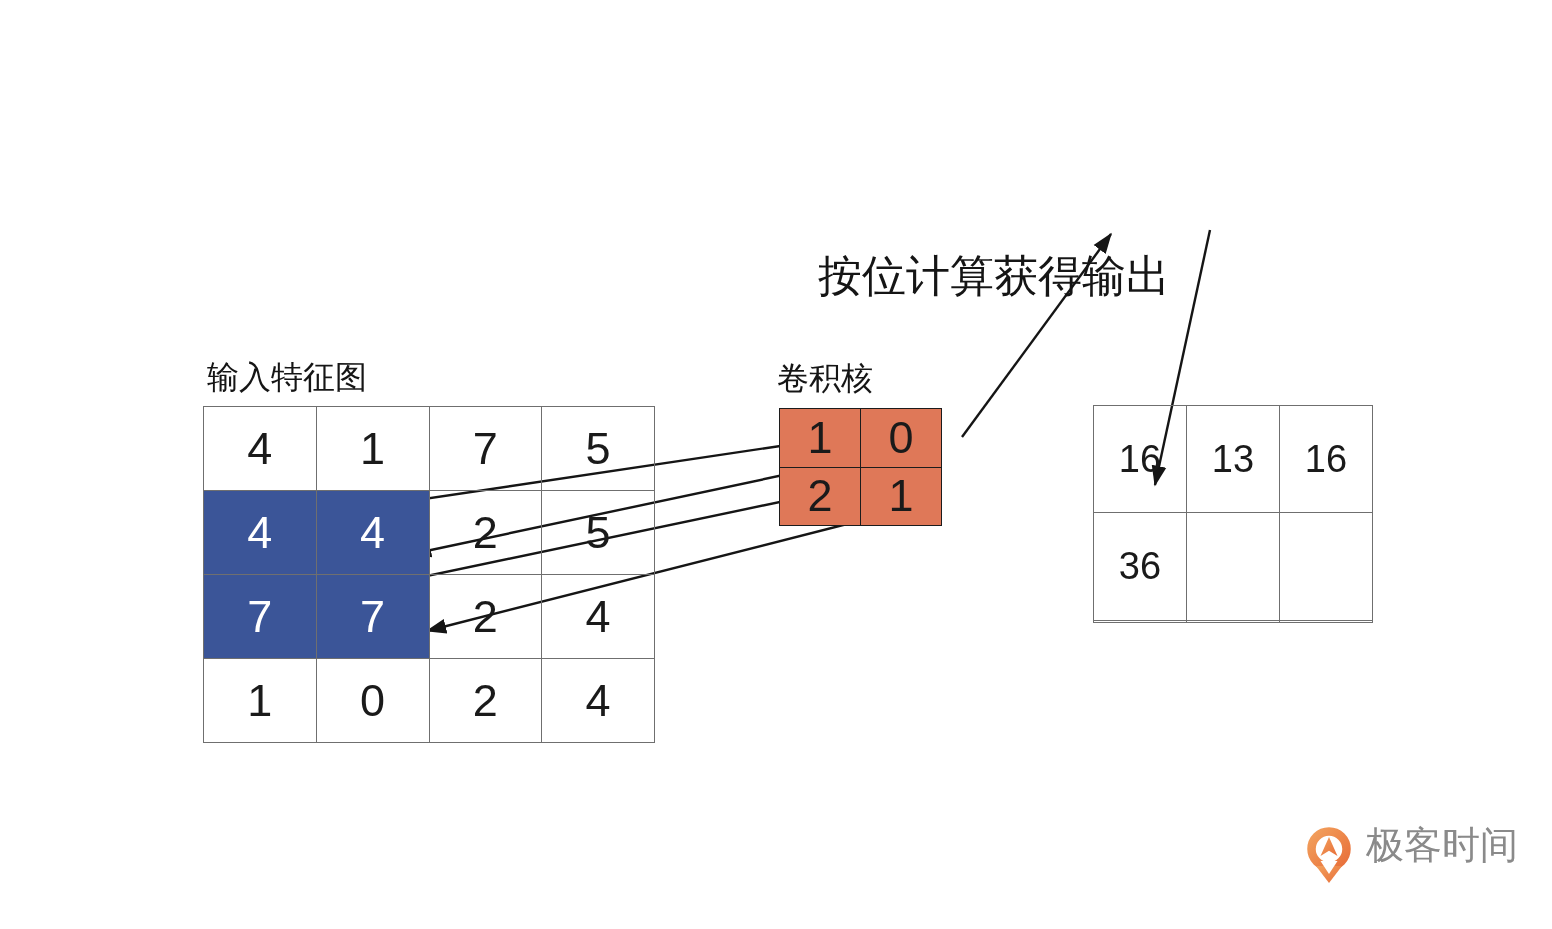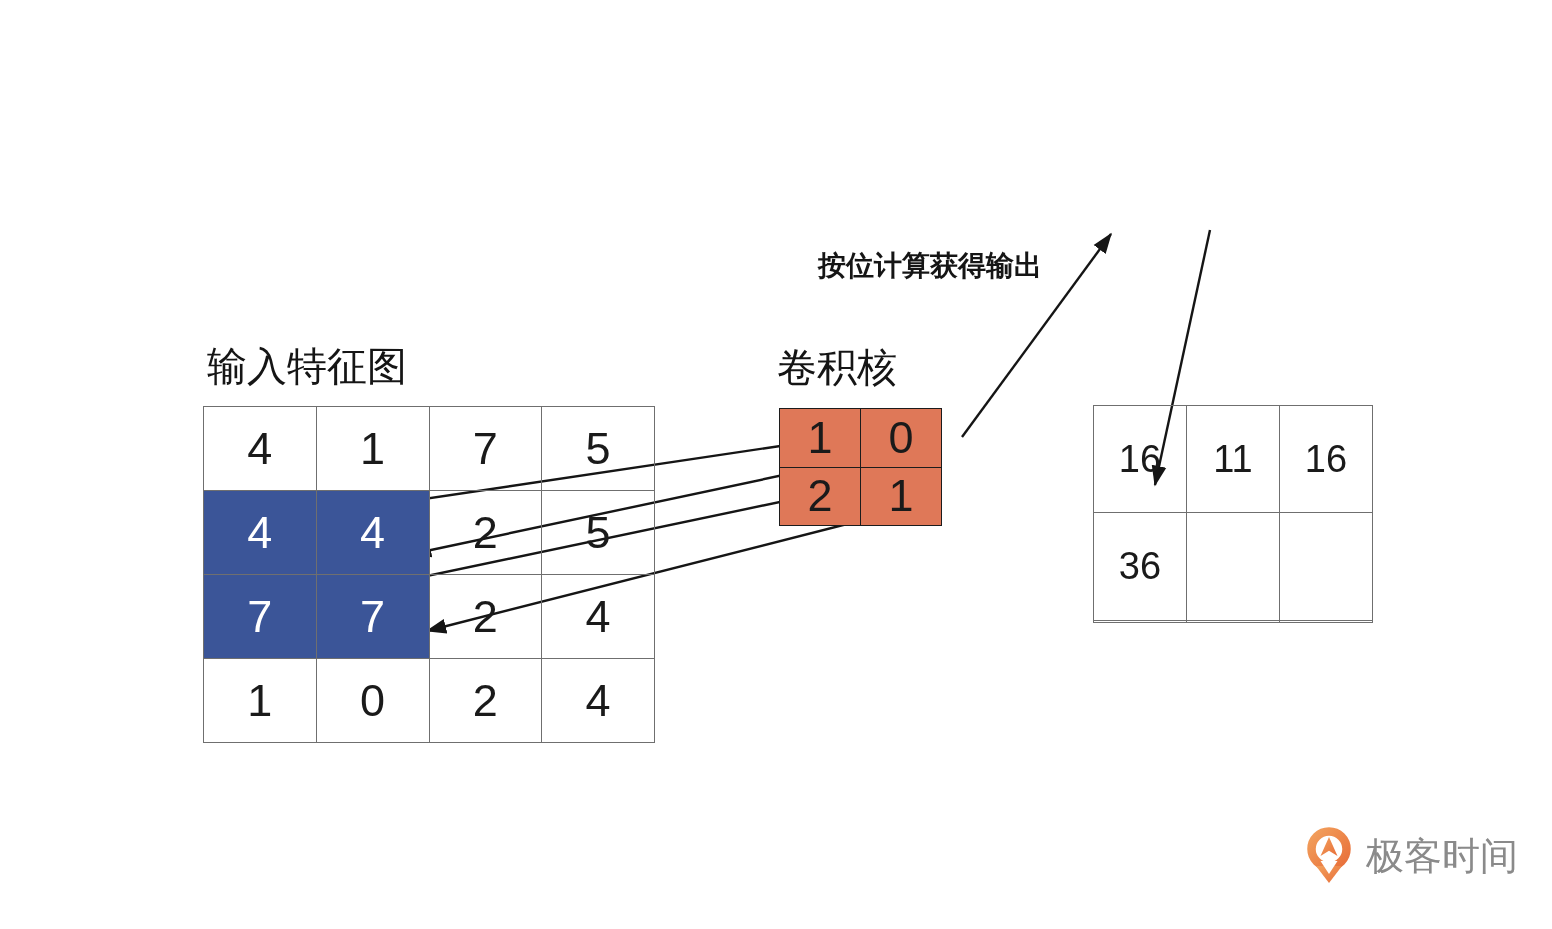--- a/index.html
+++ b/index.html
@@ -6,28 +6,28 @@
   .canvas{
     position:relative;width:1552px;height:929px;
     background:var(--background,#ffffff);
     font-family:"Liberation Sans","DejaVu Sans",sans-serif;
     overflow:hidden;
   }
   .arrows{position:absolute;left:0;top:0;width:1552px;height:929px;pointer-events:none;}
   .arrows line{stroke:var(--ink,#151515);stroke-width:2.4;}
 
   .label{
-    position:absolute;font-size:40px;font-weight:500;
-    color:var(--ink,#151515);white-space:nowrap;line-height:1.1;
+    position:absolute;font-size:32px;font-weight:500;
+    color:var(--ink,#151515);white-space:nowrap;line-height:1.1;margin-top:16px;
   }
   .label.input-label{left:207px;top:344px;}
   .label.kernel-label{left:777px;top:345px;text-align:right;}
 
   .caption{
-    position:absolute;left:818px;top:247px;font-size:28px;font-weight:700;
+    position:absolute;left:818px;top:247px;font-size:44px;font-weight:400;
     color:var(--ink,#151515);white-space:nowrap;
   }
   .formula{
     position:absolute;left:1072px;top:179px;font-size:31px;font-weight:400;
     color:var(--ink,#151515);white-space:nowrap;letter-spacing:.5px;
   }
 
   table.grid{position:absolute;border-collapse:collapse;table-layout:fixed;}
   table.grid td{
     text-align:center;vertical-align:middle;padding:0;
@@ -42,21 +42,21 @@
   table.kernel-grid{left:779px;top:408px;width:163px;height:118px;font-size:45px;}
   table.kernel-grid td{
     border:1px solid var(--kernel-line,#1c1c1c);
     background:var(--kernel-orange,#DF7858);
   }
   table.output-grid{left:1093px;top:405px;width:280px;height:218px;font-size:38px;}
   table.output-grid td{border:1px solid var(--grid-line,#6f6f6f);}
 
   .logo{
     position:absolute;left:1306px;top:826px;
-    display:flex;align-items:center;gap:14px;
+    display:flex;align-items:flex-start;gap:14px;
   }
   .logo-text{
     font-size:38px;color:var(--logo-text-gray,#8a8a8a);
     white-space:nowrap;line-height:1;
   }
 </style>
 </head>
 <body>
 
 <div class="canvas">
@@ -118,21 +118,21 @@
         <td>2</td>
         <td>1</td>
       </tr>
     </tbody>
   </table>
 
   <table class="grid output-grid">
     <tbody>
       <tr>
         <td>16</td>
-        <td>11</td>
+        <td>13</td>
         <td>16</td>
       </tr>
       <tr>
         <td>36</td>
         <td></td>
         <td></td>
       </tr>
       <tr>
         <td></td>
         <td></td>

